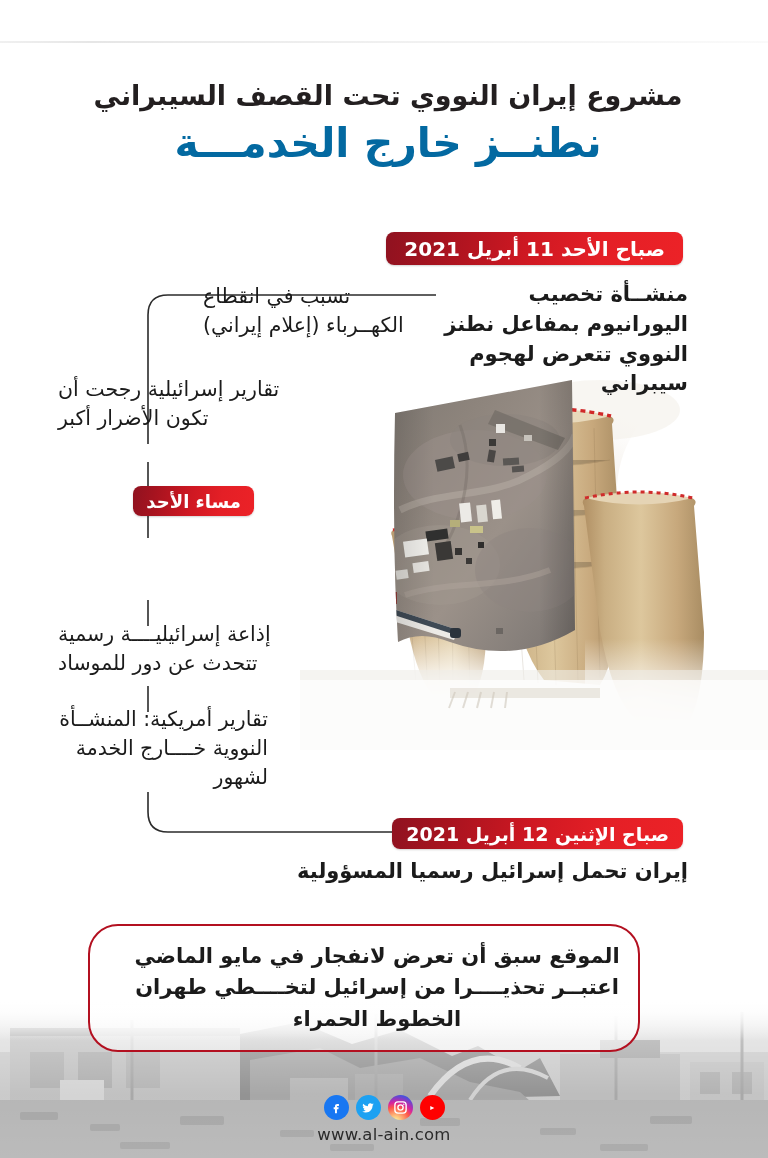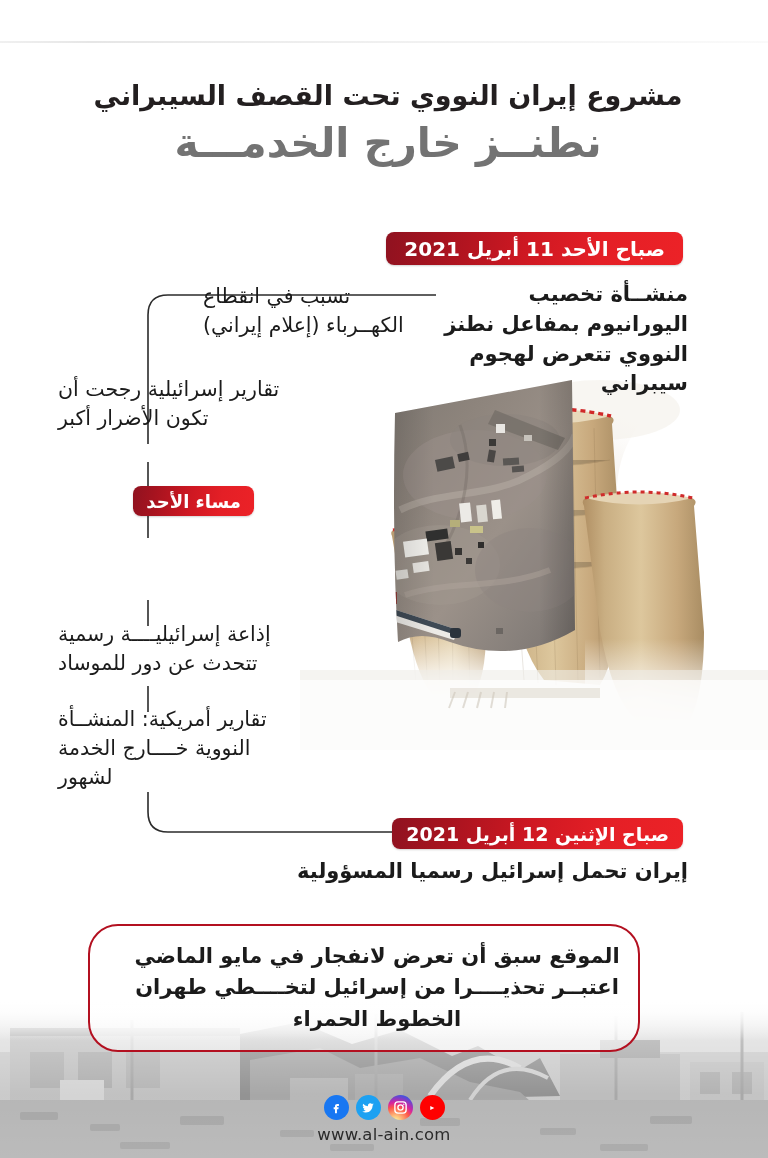--- a/index.html
+++ b/index.html
@@ -26,21 +26,21 @@
   .subtitle{
     position:absolute;right:80px;top:80px;width:600px;
     text-align:center;
     font-size:27px;font-weight:bold;color:#231f20;
     letter-spacing:0px;line-height:1.2;
     direction:rtl;
   }
   .maintitle{
     position:absolute;right:80px;top:118px;width:600px;
     text-align:center;
-    font-size:41px;font-weight:bold;color:#737373;
+    font-size:41px;font-weight:bold;color:#0369a1;
     line-height:1.25;direction:rtl;
     white-space:nowrap;
   }
 
   
   .hero{position:absolute;left:300px;top:380px;width:468px;height:440px;overflow:hidden;}
   .hero svg{display:block;}
 
   
   .badge{
@@ -64,21 +64,21 @@
     font-size:20.5px;line-height:1.42;font-weight:normal;
   }
   .tl-text.right{text-align:right;}
   .tl-text.bold{font-weight:bold;font-size:21px;}
 
   #t-main-1{right:80px;top:280px;width:250px;}
   #t-left-1{right:345px;top:282px;width:220px;text-align:left;}
   #t-left-2{right:480px;top:375px;width:230px;text-align:left;}
   #t-left-3{right:480px;top:533px;width:230px;text-align:left;}
   #t-left-4{right:480px;top:620px;width:230px;text-align:left;}
-  #t-left-5{right:480px;top:705px;width:230px;text-align:left;}
+  #t-left-5{right:500px;top:705px;width:230px;text-align:right;}
   #t-main-2{right:80px;top:857px;width:600px;text-align:right;}
 
   
   .bottom-photo{
     position:absolute;left:0;top:1000px;width:768px;height:158px;overflow:hidden;
   }
   .bottom-photo svg{display:block;}
   .bottom-fade{
     position:absolute;left:0;top:1000px;width:768px;height:40px;
     background:linear-gradient(to bottom,#ffffff 0%,rgba(255,255,255,0) 100%);

